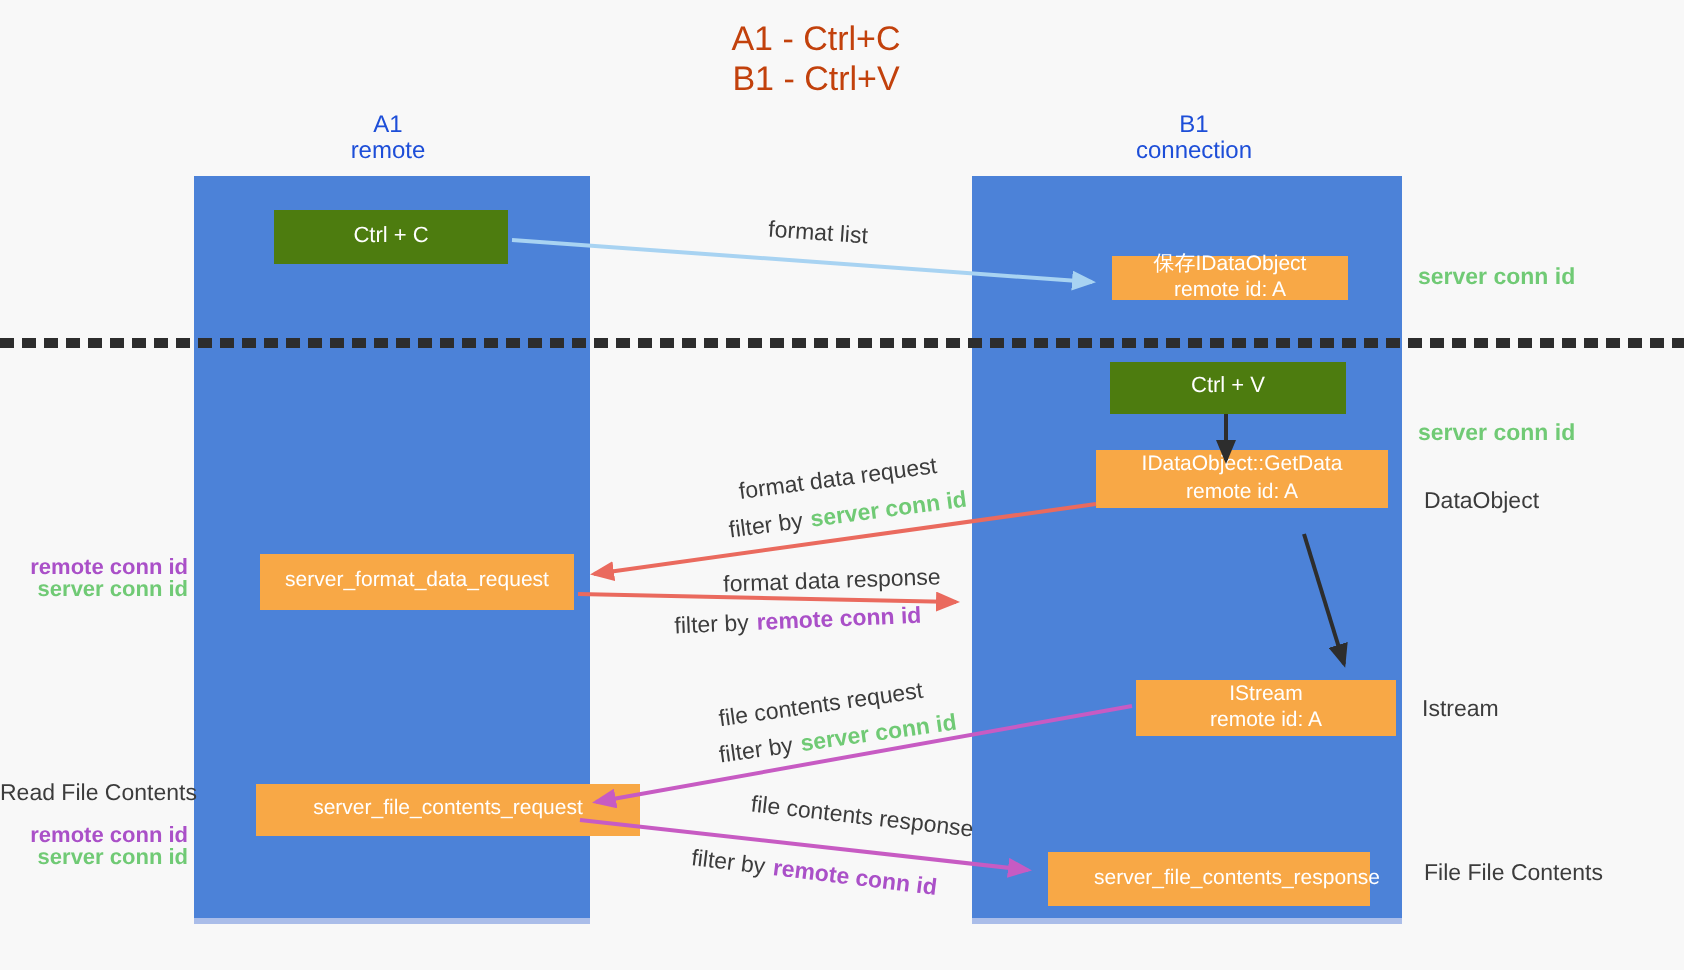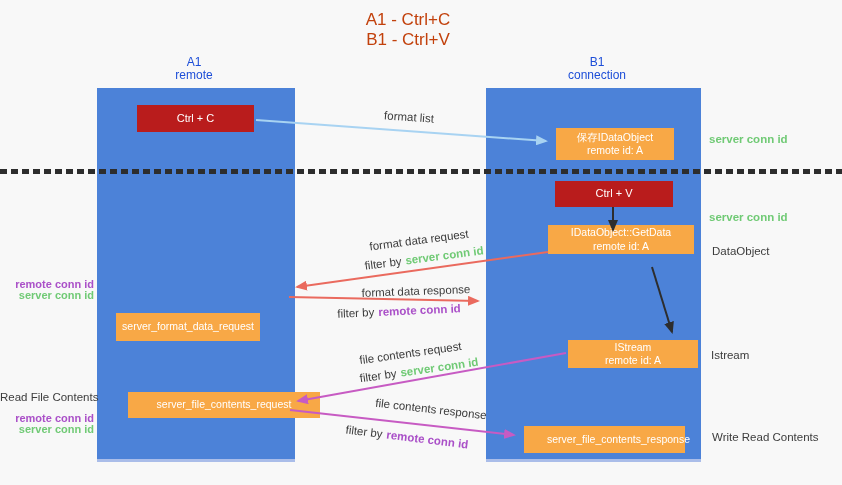--- a/index.html
+++ b/index.html
@@ -38,29 +38,29 @@
     position: absolute; left: 0; top: 169px; width: 842px; height: 5px;
     background: repeating-linear-gradient(to right, #2d2d2d 0 7px, transparent 7px 11px);
     z-index: 2;
   }
 
   .node {
     position: absolute; z-index: 3;
     display: flex; flex-direction: column; align-items: center; justify-content: center;
     color: #ffffff; text-align: center;
   }
-  .node.green  { background: #b91c1c; font-size: 11px; }
+  .node.green  { background: #4d7c0f; font-size: 11px; }
   .node.orange { background: #f8a846; font-size: 10.5px; }
   .node .l { line-height: 13.5px; white-space: nowrap; }
 
   .n-ctrl-c   { left: 137px; top: 105px; width: 117px; height: 27px; }
-  .n-save     { left: 556px; top: 128px; width: 118px; height: 32px; align-items: center; }
+  .n-save     { left: 556px; top: 128px; width: 118px; height: 22px; align-items: center; }
   .n-ctrl-v   { left: 555px; top: 181px; width: 118px; height: 26px; }
   .n-getdata  { left: 548px; top: 225px; width: 146px; height: 29px; }
-  .n-freq     { left: 116px; top: 277px; width: 144px; height: 28px; margin-top: 36px; }
+  .n-freq     { left: 130px; top: 277px; width: 157px; height: 28px; }
   .n-fresp    { left: 487px; top: 289px; width: 157px; height: 27px; }
   .n-istream  { left: 568px; top: 340px; width: 130px; height: 28px; }
   .n-filereq  { left: 128px; top: 392px; width: 192px; height: 26px; }
   .n-fileresp { left: 524px; top: 426px; width: 161px; height: 27px; padding-left: 28px; }
 
   svg.arrows { position: absolute; left: 0; top: 0; z-index: 5; pointer-events: none; }
 
   .alabel {
     position: absolute; z-index: 6; font-size: 11.5px; line-height: 14px;
     color: #3c3c3c; text-align: center; white-space: nowrap;
@@ -201,21 +201,21 @@
 
   <div class="alabel lab-fcresp">file contents response</div>
   <div class="alabel lab-fcresp-filter">
     <span class="filter-prefix">filter by</span><span class="purple-t">remote conn id</span>
   </div>
 
   <div class="side-label green-t sl-server-top">server conn id</div>
   <div class="side-label green-t sl-server-mid">server conn id</div>
   <div class="side-label dark sl-dataobject">DataObject</div>
   <div class="side-label dark sl-istream">Istream</div>
-  <div class="side-label dark sl-write">Write Read Contents</div>
+  <div class="side-label dark sl-write">File File Contents</div>
 
   <div class="conn-pair pair-format">
     <div class="purple-t">remote conn id</div>
     <div class="green-t">server conn id</div>
   </div>
   <div class="side-label dark sl-read">Read File Contents</div>
   <div class="conn-pair pair-file">
     <div class="purple-t">remote conn id</div>
     <div class="green-t">server conn id</div>
   </div>

